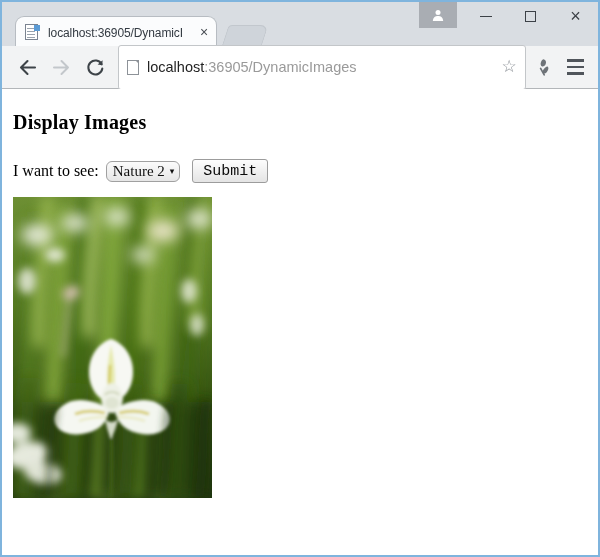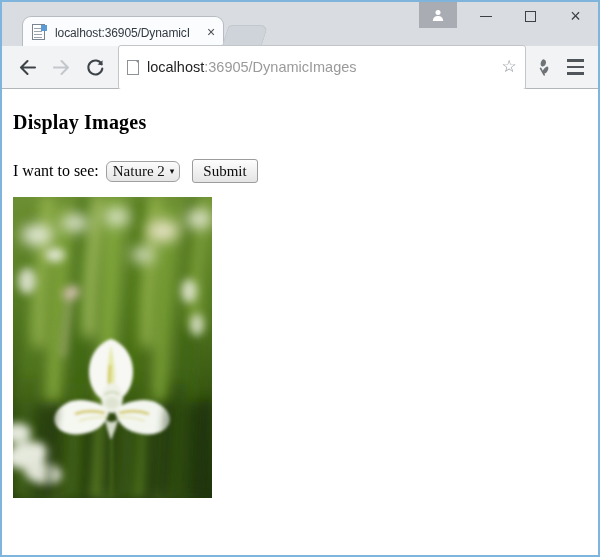--- a/index.html
+++ b/index.html
@@ -31,21 +31,21 @@
   .tab-strip {
     position: relative;
     height: 46px;
     background: #d9dde2;
     border-top: 2px solid #7fb4dd;
     box-sizing: border-box;
   }
 
   .tab {
     position: absolute;
-    left: 20px;
+    left: 13px;
     top: 14px;
     width: 202px;
     height: 32px;
     background: #fbfcfd;
     border: 1px solid #b7bcc2;
     border-bottom: none;
     border-radius: 9px 9px 0 0;
     box-sizing: border-box;
     display: flex;
     align-items: center;
@@ -305,21 +305,21 @@
     color: #111111;
     line-height: 9px;
   }
   .submit-button {
     margin-left: 12px;
     height: 24px;
     background: linear-gradient(#fdfdfd, #e4e4e4);
     border: 1px solid #9c9c9c;
     border-radius: 3px;
     padding: 0 10px;
-    font-family: Liberation Serif, serif;
+    font-family: Liberation Mono, monospace;
     font-size: 15px;
     color: #0b0b0b;
     cursor: pointer;
     box-sizing: border-box;
   }
 
   
   .photo-wrap {
     margin-top: 14px;
     width: 199px;

